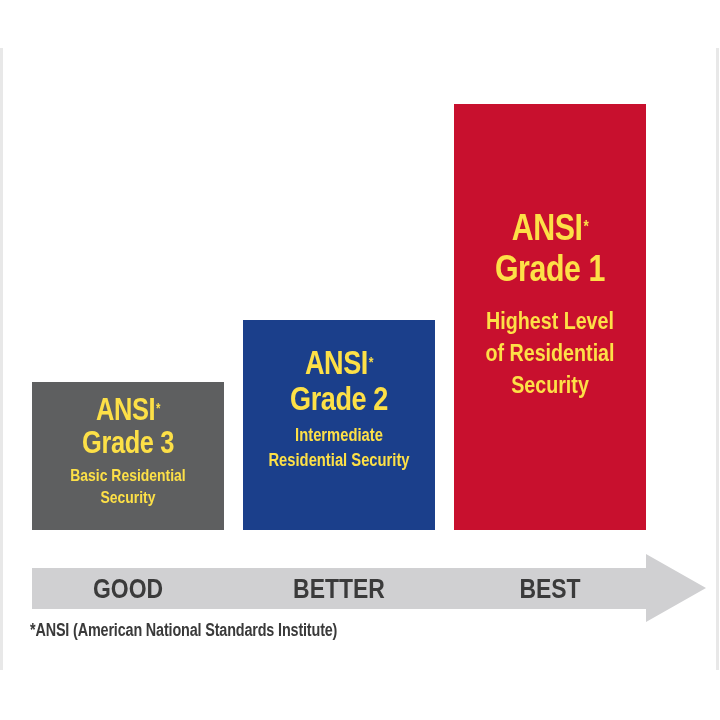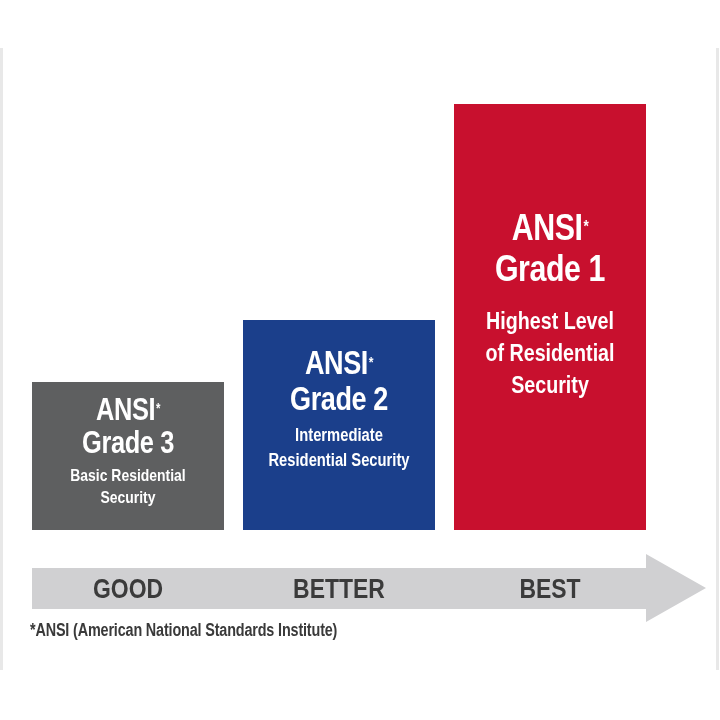--- a/index.html
+++ b/index.html
@@ -19,21 +19,21 @@
       top: 48px;
       height: 622px;
       width: 3px;
       background: #e8e8e8;
     }
     .frame-left { left: 0; }
     .frame-right { left: 716px; }
 
     .bar {
       position: absolute;
-      color: #ffffff;
+      color: #fde047;
       text-align: center;
       font-weight: bold;
       box-sizing: border-box;
     }
     .bar .title {
       display: block;
       letter-spacing: -0.5px;
       transform: scaleX(0.82);
       transform-origin: center;
     }

